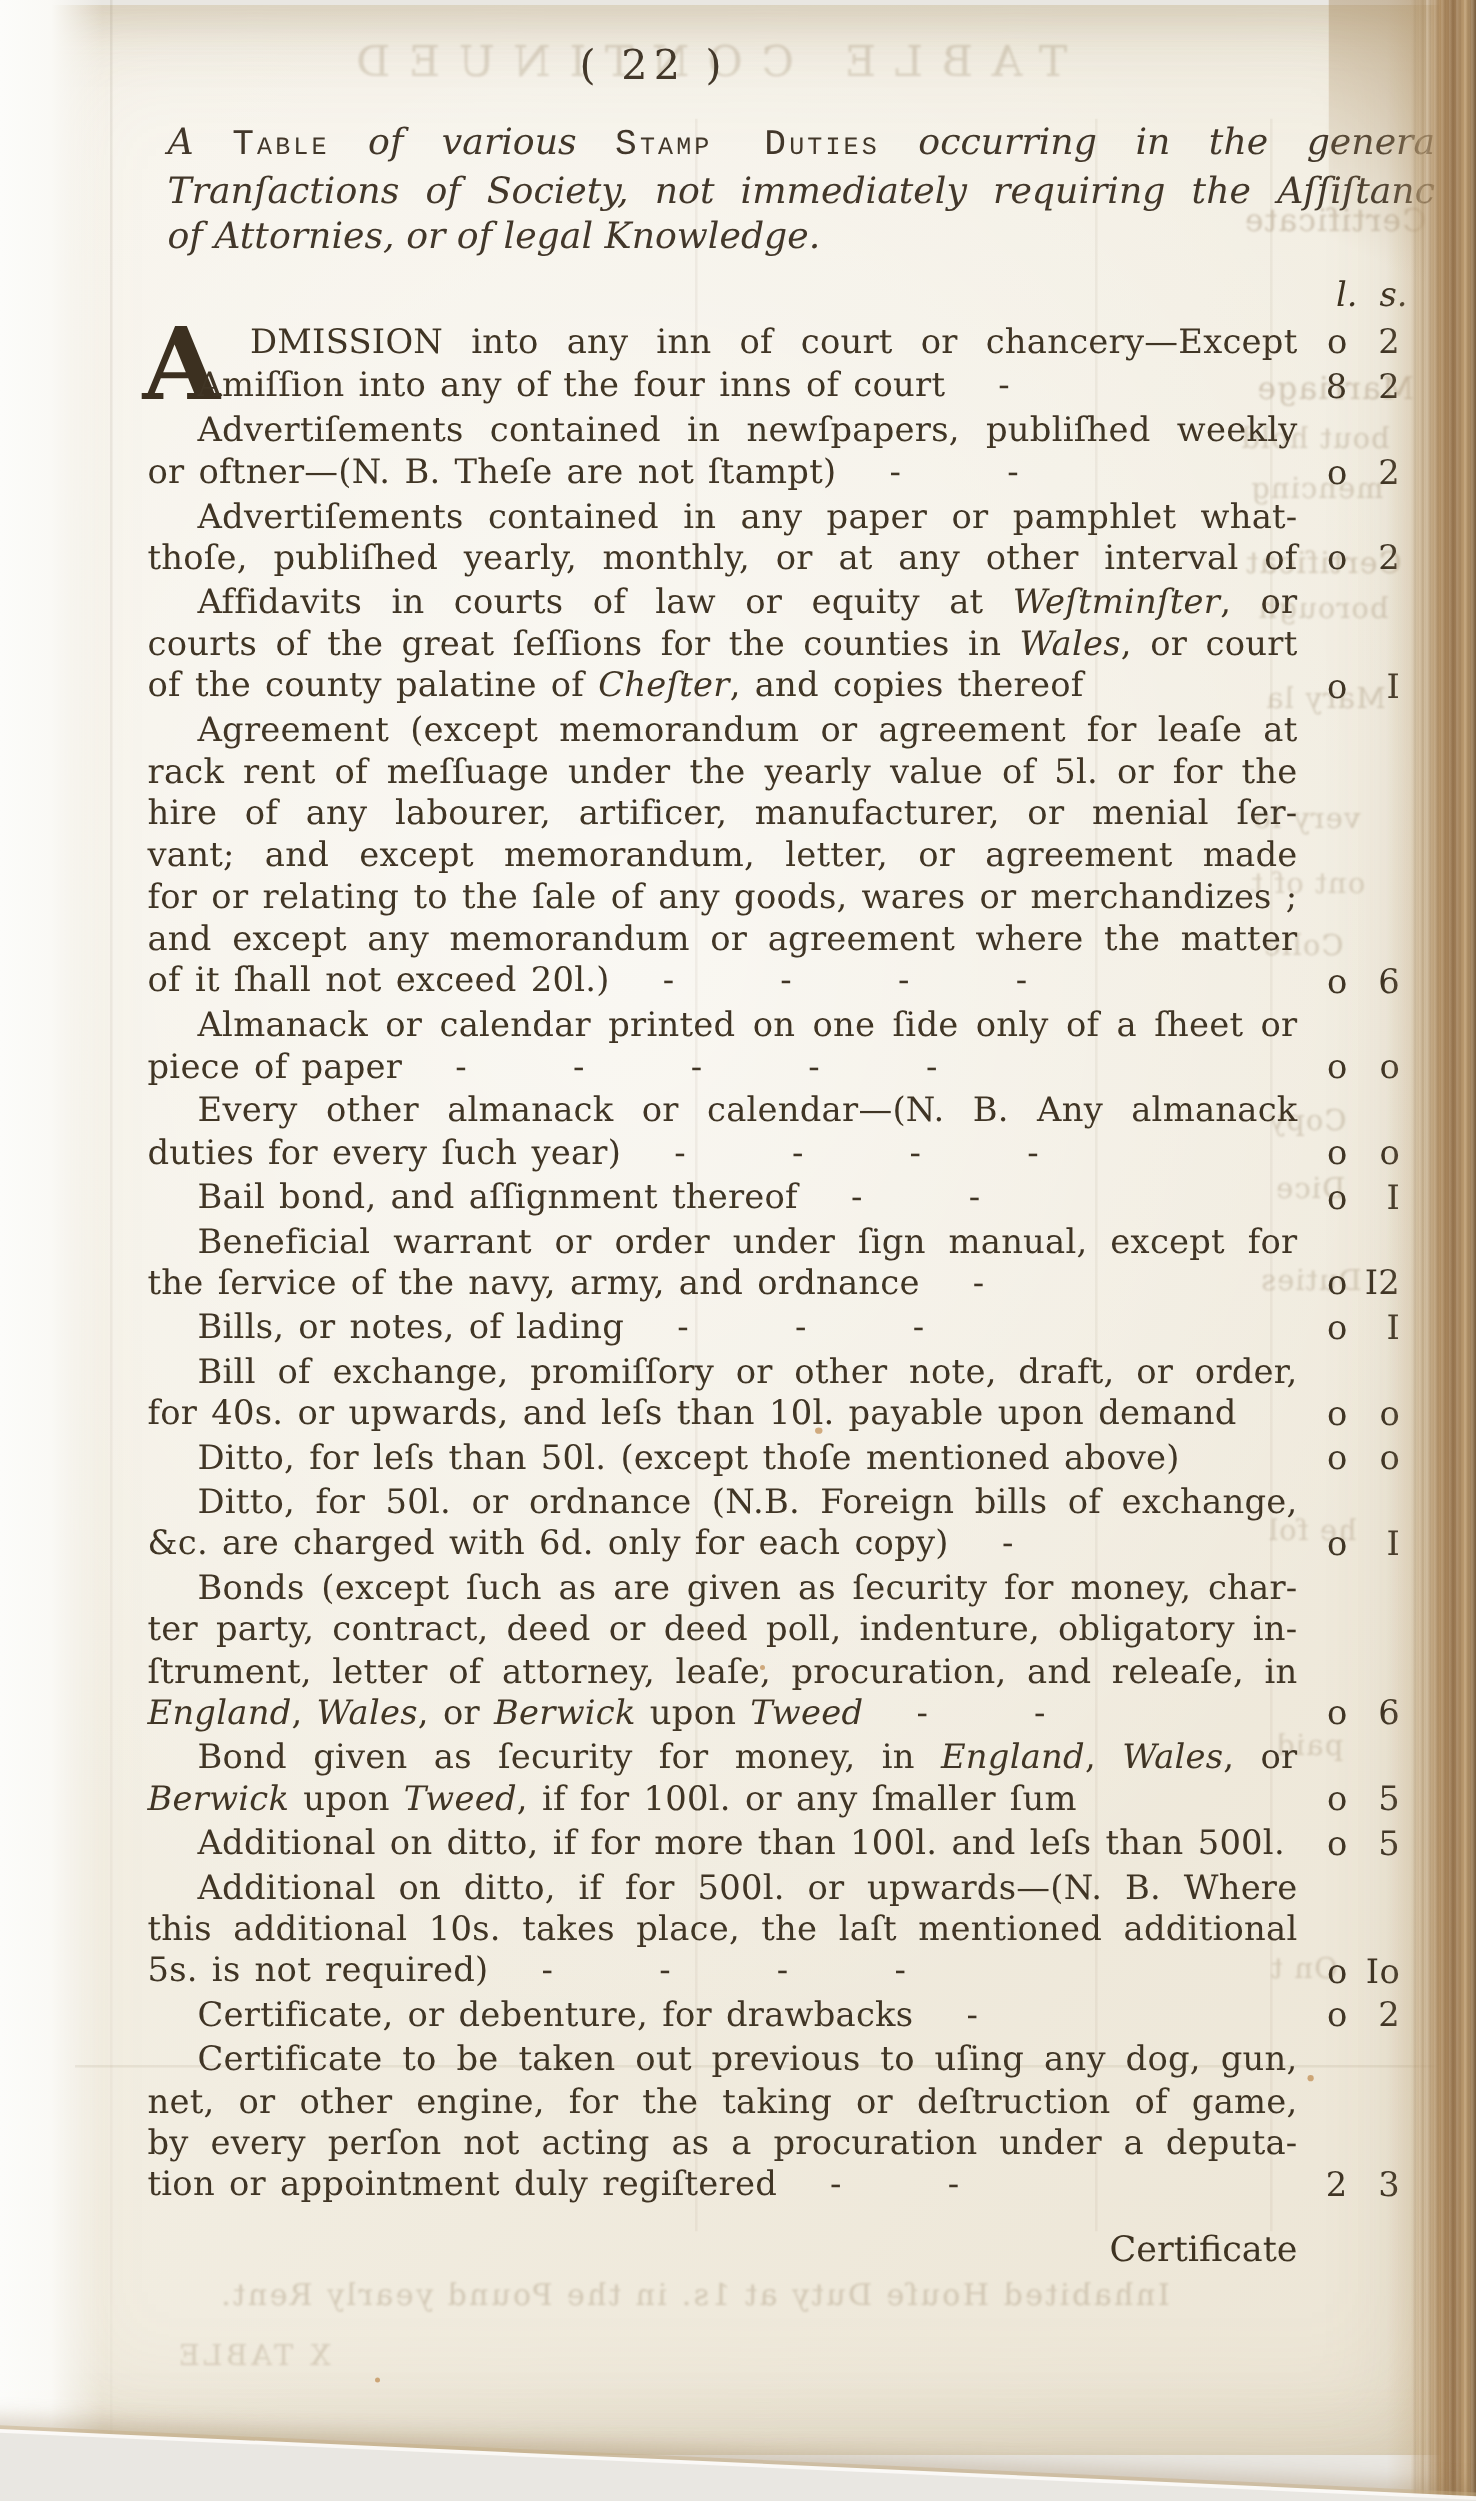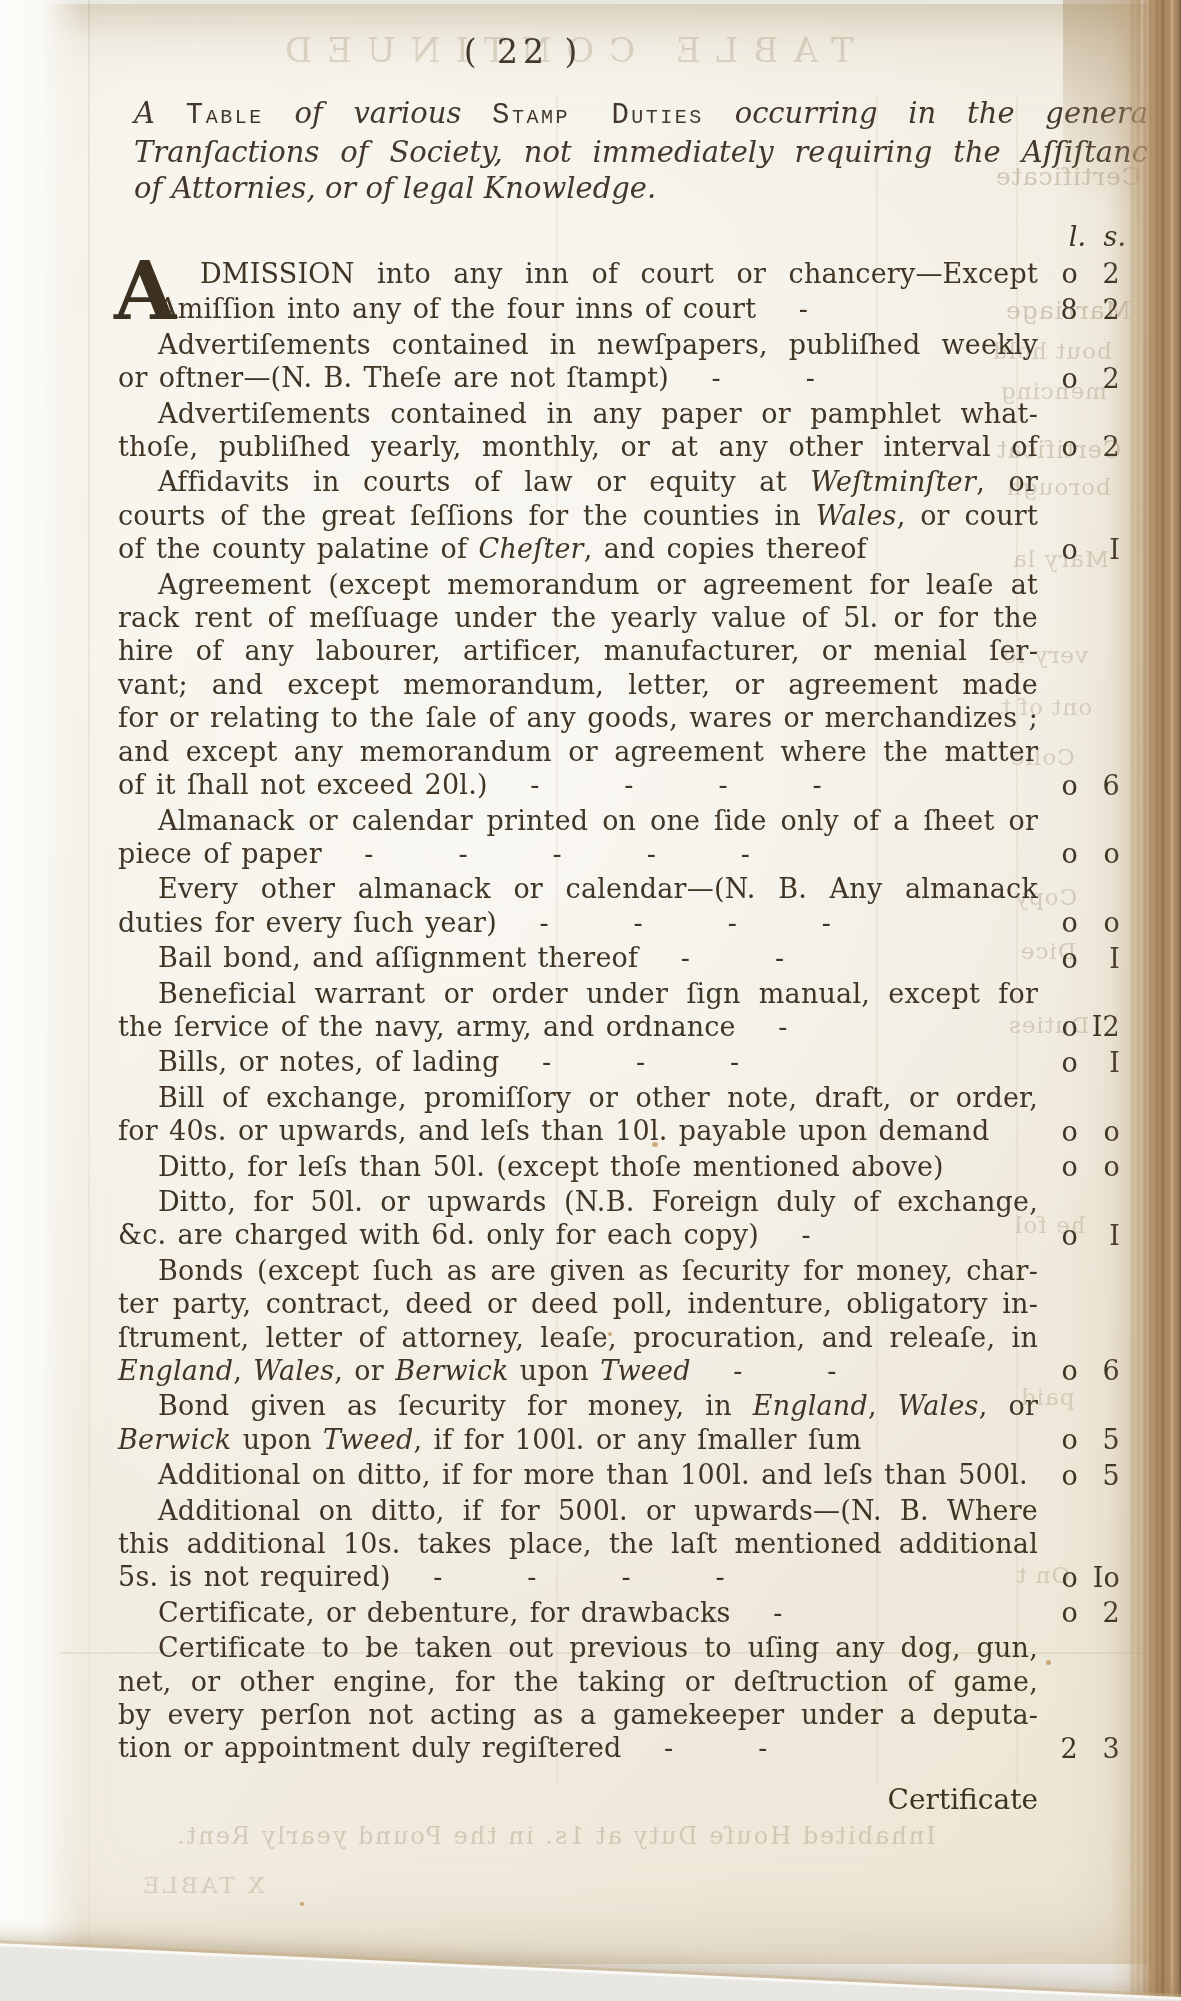--- a/index.html
+++ b/index.html
@@ -192,21 +192,21 @@
           <div class="eline lastline">for 40s. or upwards, and leſs than 10l. payable upon demand</div>
           <span class="price price-l">o</span>
           <span class="price price-s">o</span>
         </div>
         <div class="entry">
           <div class="eline first lastline">Ditto, for leſs than 50l. (except thoſe mentioned above)</div>
           <span class="price price-l">o</span>
           <span class="price price-s">o</span>
         </div>
         <div class="entry">
-          <div class="eline first j">Ditto, for 50l. or upwards (N.B. Foreign duly of exchange,</div>
+          <div class="eline first j">Ditto, for 50l. or ordnance (N.B. Foreign bills of exchange,</div>
           <div class="eline lastline">&amp;c. are charged with 6d. only for each copy)<span class="leader">  -</span></div>
           <span class="price price-l">o</span>
           <span class="price price-s">I</span>
           <span class="price price-d">o</span>
         </div>
         <div class="entry">
           <div class="eline first j">Bonds (except ſuch as are given as ſecurity for money, char-</div>
           <div class="eline j">ter party, contract, deed or deed poll, indenture, obligatory in-</div>
           <div class="eline j">ſtrument, letter of attorney, leaſe, procuration, and releaſe, in</div>
           <div class="eline lastline"><em>England</em>, <em>Wales</em>, or <em>Berwick</em> upon <em>Tweed</em><span class="leader">  -   -</span></div>
@@ -237,21 +237,21 @@
         </div>
         <div class="entry">
           <div class="eline first lastline">Certificate, or debenture, for drawbacks<span class="leader">  -</span></div>
           <span class="price price-l">o</span>
           <span class="price price-s">2</span>
           <span class="price price-d">o</span>
         </div>
         <div class="entry">
           <div class="eline first j">Certificate to be taken out previous to uſing any dog, gun,</div>
           <div class="eline j">net, or other engine, for the taking or deſtruction of game,</div>
-          <div class="eline j">by every perſon not acting as a gamekeeper under a deputa-</div>
+          <div class="eline j">by every perſon not acting as a procuration under a deputa-</div>
           <div class="eline lastline">tion or appointment duly regiſtered<span class="leader">  -   -</span></div>
           <span class="price price-l">2</span>
           <span class="price price-s">3</span>
           <span class="price price-d">o</span>
         </div>
       </div>
     <div id="catchword">Certificate</div>
   </div>
 
   <div id="edge-feather"></div>

